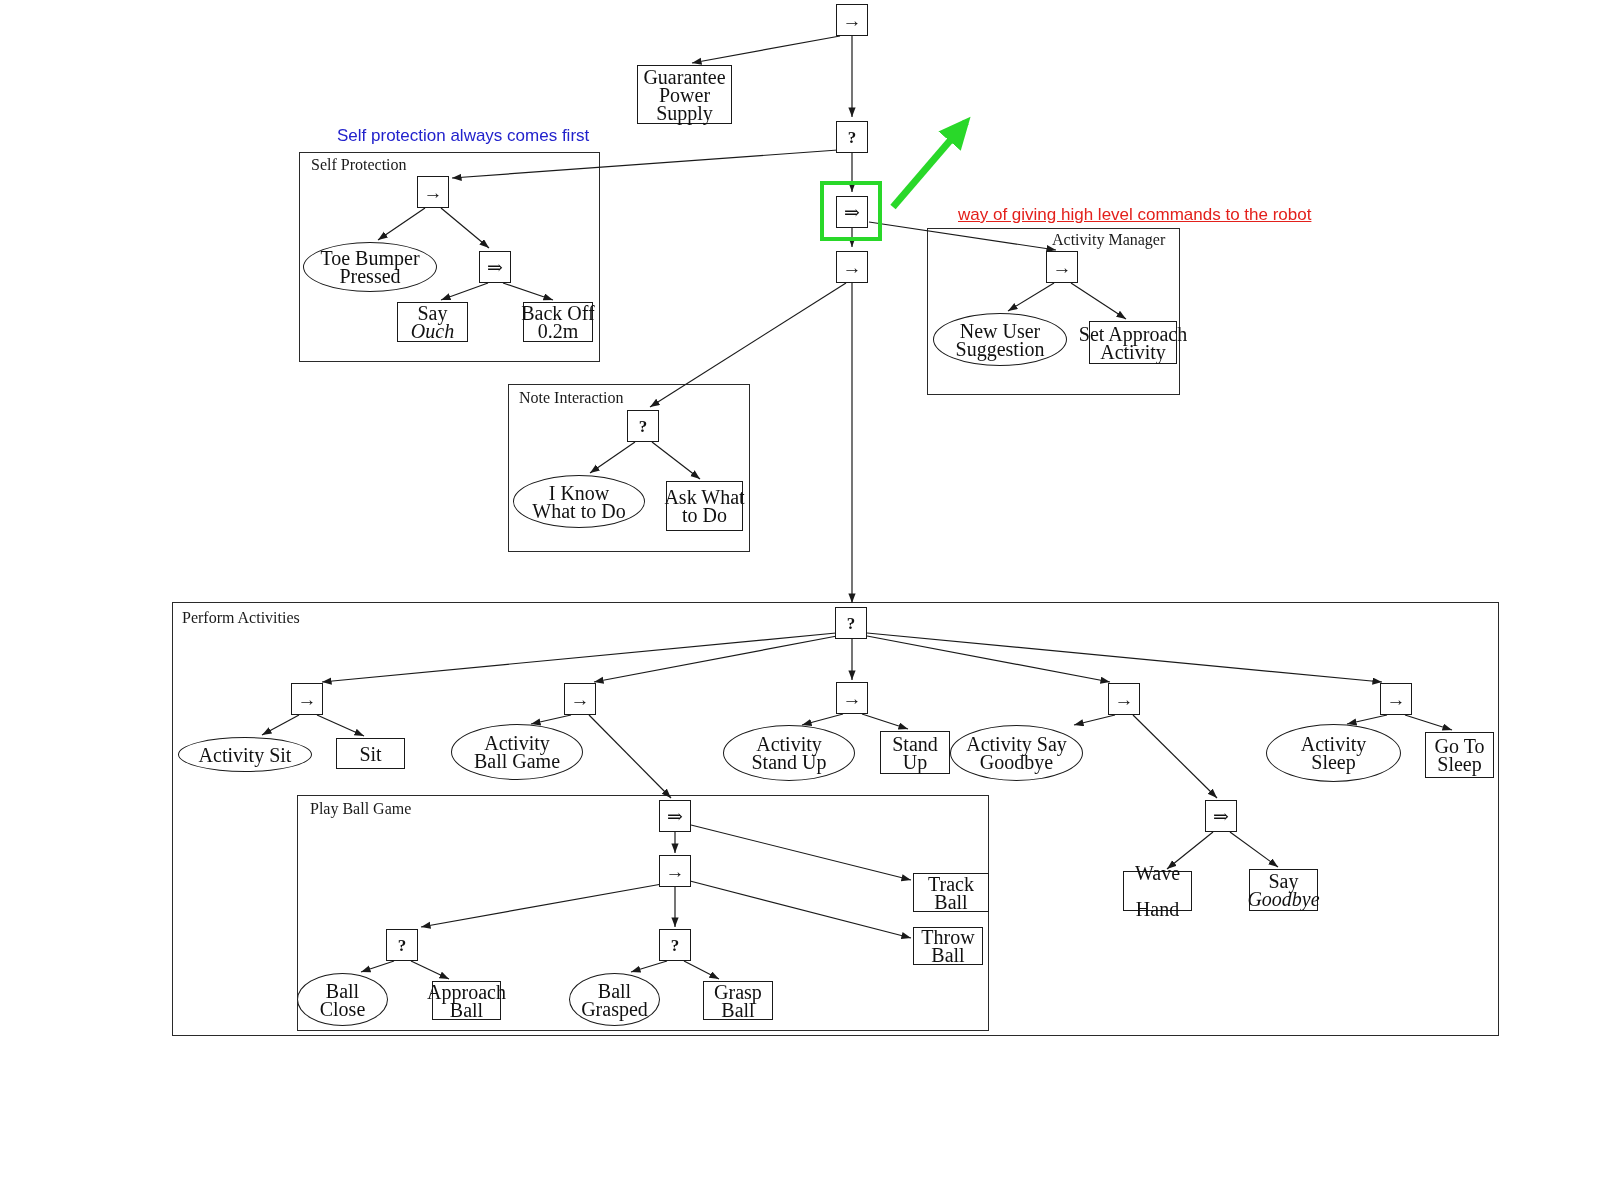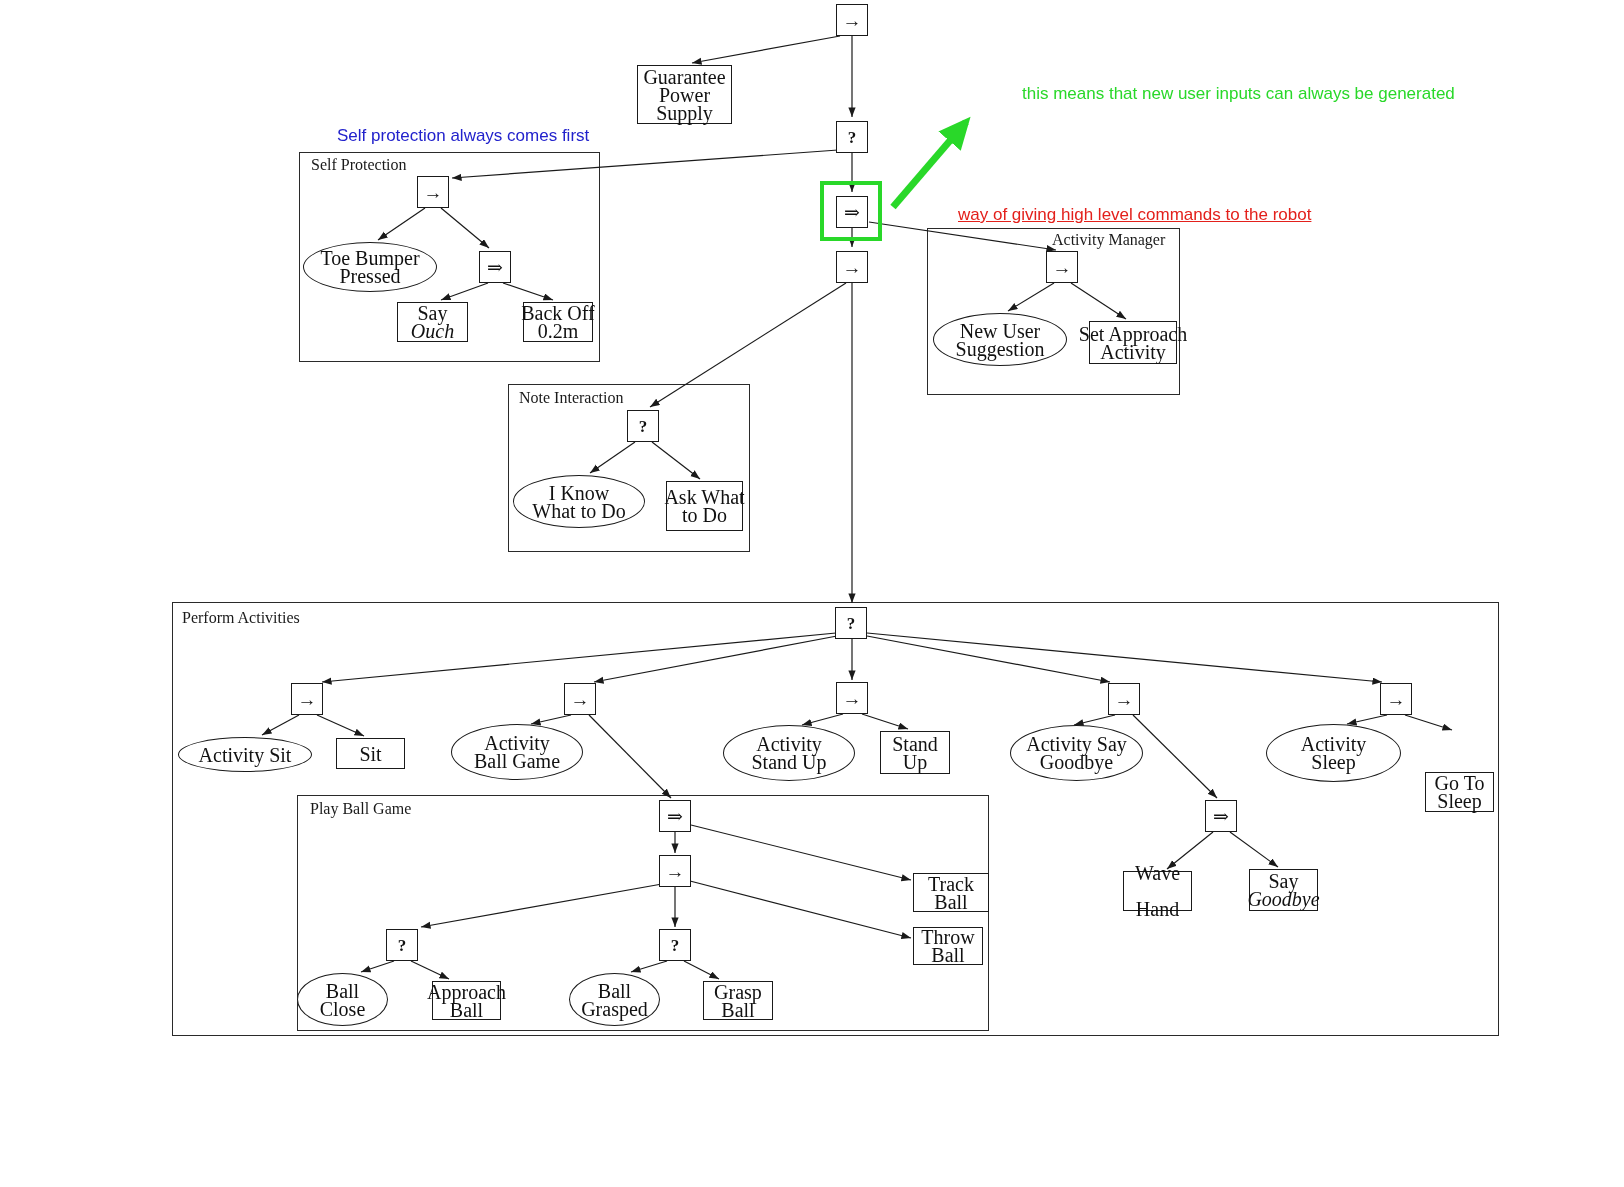--- a/index.html
+++ b/index.html
@@ -187,21 +187,21 @@
     <span>Ask What</span>
     <span>to Do</span>
   </div>
   <div class="node" style="left:336px;top:738px;width:69px;height:31px;">
     <span>Sit</span>
   </div>
   <div class="node" style="left:880px;top:731px;width:70px;height:43px;">
     <span>Stand</span>
     <span>Up</span>
   </div>
-  <div class="node" style="left:1425px;top:732px;width:69px;height:40px;margin-top:40px;">
+  <div class="node" style="left:1425px;top:732px;width:69px;height:46px;">
     <span>Go To</span>
     <span>Sleep</span>
   </div>
   <div class="node" style="left:1123px;top:871px;width:69px;height:40px;gap:18px;">
     <span>Wave</span>
     <span>Hand</span>
   </div>
   <div class="node" style="left:1249px;top:869px;width:69px;height:42px;">
     <span>Say</span>
     <span class="it">Goodbye</span>
@@ -239,35 +239,34 @@
     <span>Activity Sit</span>
   </div>
   <div class="node ellipse" style="left:451px;top:724px;width:132px;height:56px;">
     <span>Activity</span>
     <span>Ball Game</span>
   </div>
   <div class="node ellipse" style="left:723px;top:725px;width:132px;height:56px;">
     <span>Activity</span>
     <span>Stand Up</span>
   </div>
-  <div class="node ellipse" style="left:1010px;top:725px;width:133px;height:56px;">
+  <div class="node ellipse" style="left:950px;top:725px;width:133px;height:56px;">
     <span>Activity Say</span>
     <span>Goodbye</span>
   </div>
   <div class="node ellipse" style="left:1266px;top:724px;width:135px;height:58px;">
     <span>Activity</span>
     <span>Sleep</span>
   </div>
   <div class="node ellipse" style="left:297px;top:973px;width:91px;height:53px;">
     <span>Ball</span>
     <span>Close</span>
   </div>
   <div class="node ellipse" style="left:569px;top:973px;width:91px;height:53px;">
     <span>Ball</span>
     <span>Grasped</span>
   </div>
 
   <div class="note" id="note-blue">Self protection always comes first</div>
-  <div class="note" id="note-green">this means that new user inputs can always be generated</div>
   <div class="note" id="note-red">way of giving high level commands to the robot</div>
 
 
 </div>
 
 </body></html>

